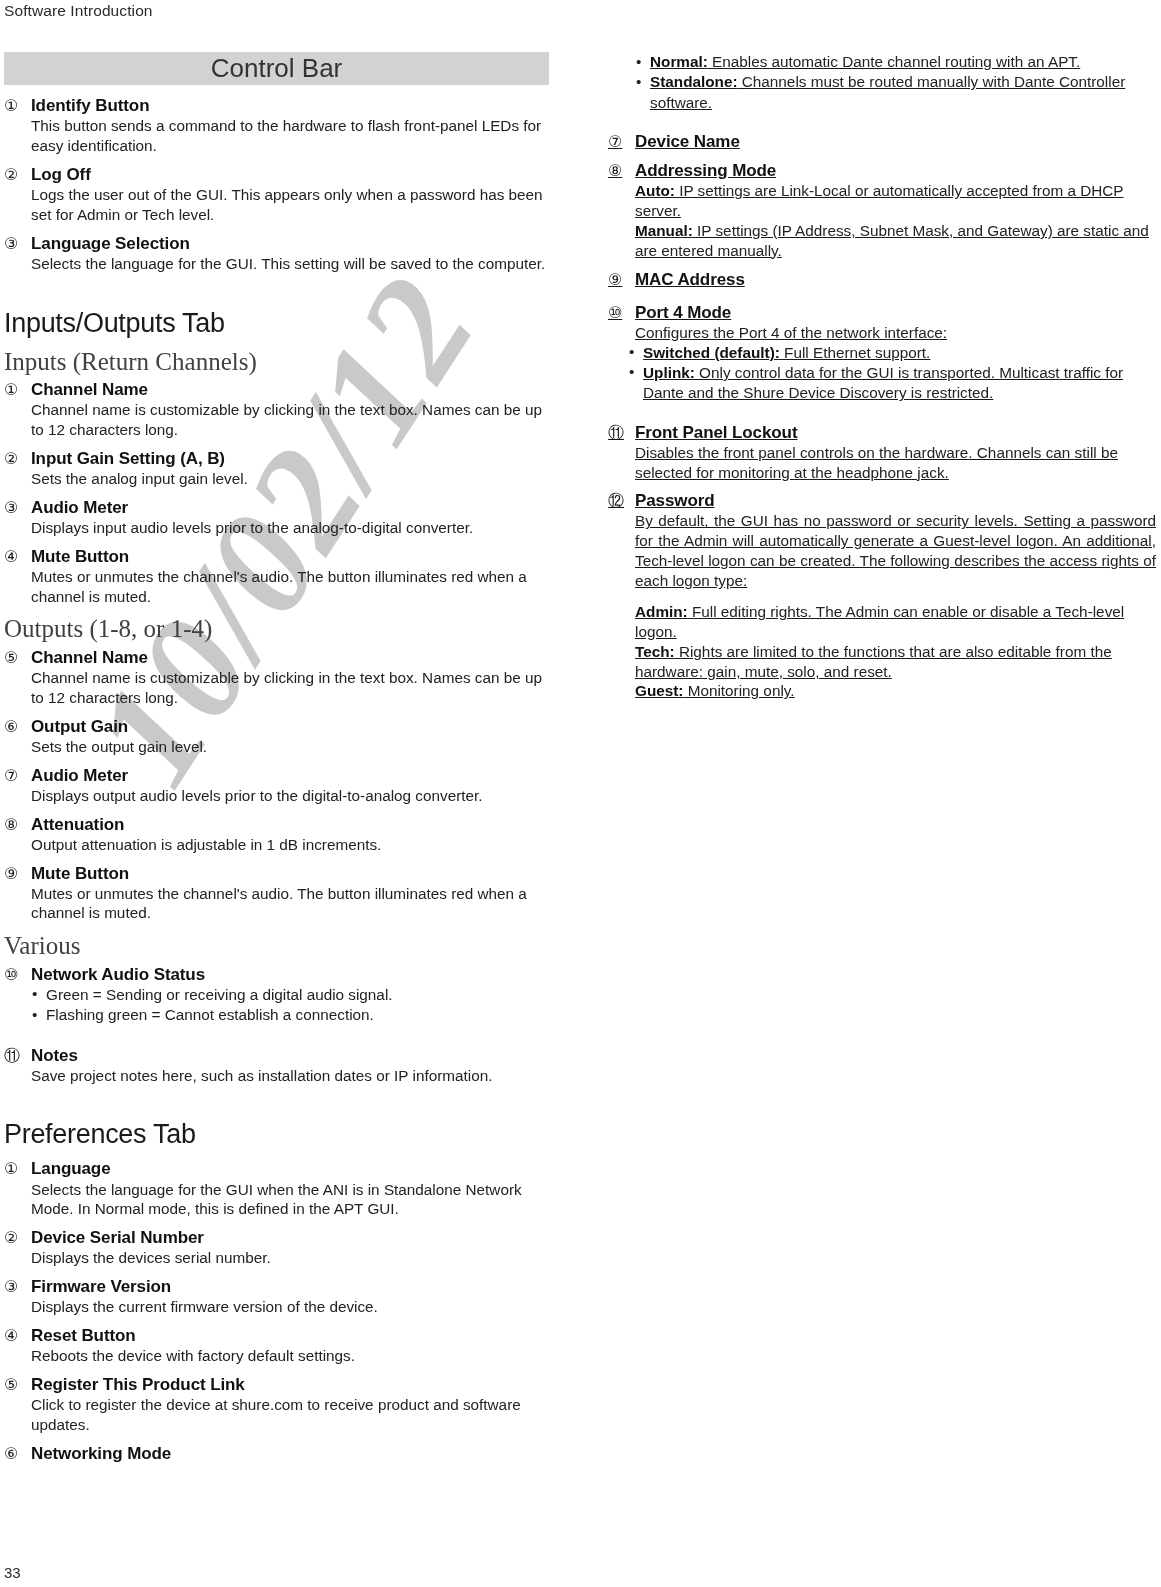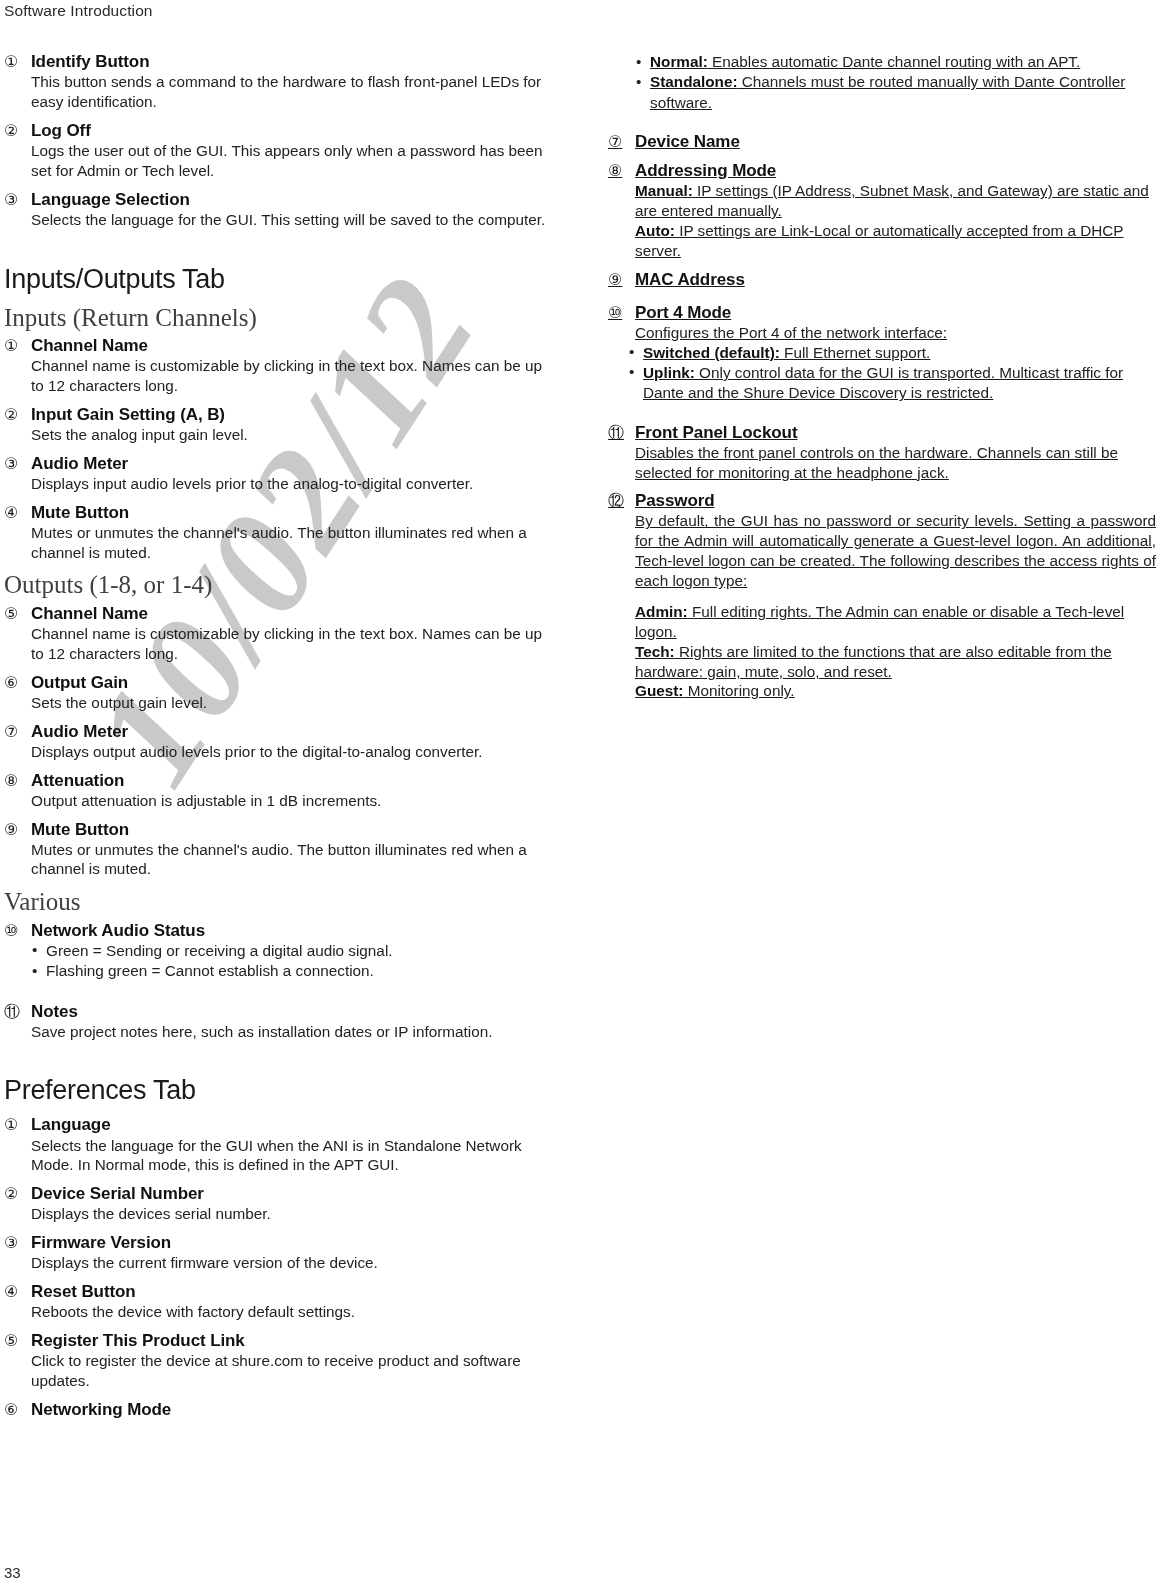--- a/index.html
+++ b/index.html
@@ -176,20 +176,21 @@
 <body>
 
 <div id="watermark">
   <div class="wm-text">10/02/12</div>
 </div>
 
 <div id="page-header">Software Introduction</div>
 
 <div id="col-left">
 
+  <div class="section-bar">Control Bar</div>
 
   <div class="entry">
     <div class="entry-head">
       <span class="num">①</span>
       <span class="entry-title">Identify Button</span>
     </div>
     <div class="entry-body">This button sends a command to the hardware to flash front-panel LEDs for easy identification.</div>
   </div>
 
   <div class="entry">
@@ -371,22 +372,22 @@
       <span class="entry-title">Device Name</span>
     </div>
   </div>
 
   <div class="entry">
     <div class="entry-head">
       <span class="num">⑧</span>
       <span class="entry-title">Addressing Mode</span>
     </div>
     <div class="entry-body">
+      <p><span class="b">Auto:</span><span> IP settings are Link-Local or automatically accepted from a DHCP server.</span></p>
       <p><span class="b">Manual:</span><span> IP settings (IP Address, Subnet Mask, and Gateway) are static and are entered manually.</span></p>
-      <p><span class="b">Auto:</span><span> IP settings are Link-Local or automatically accepted from a DHCP server.</span></p>
     </div>
   </div>
 
   <div class="entry" style="margin-bottom:13px;">
     <div class="entry-head">
       <span class="num">⑨</span>
       <span class="entry-title">MAC Address</span>
     </div>
   </div>
 

